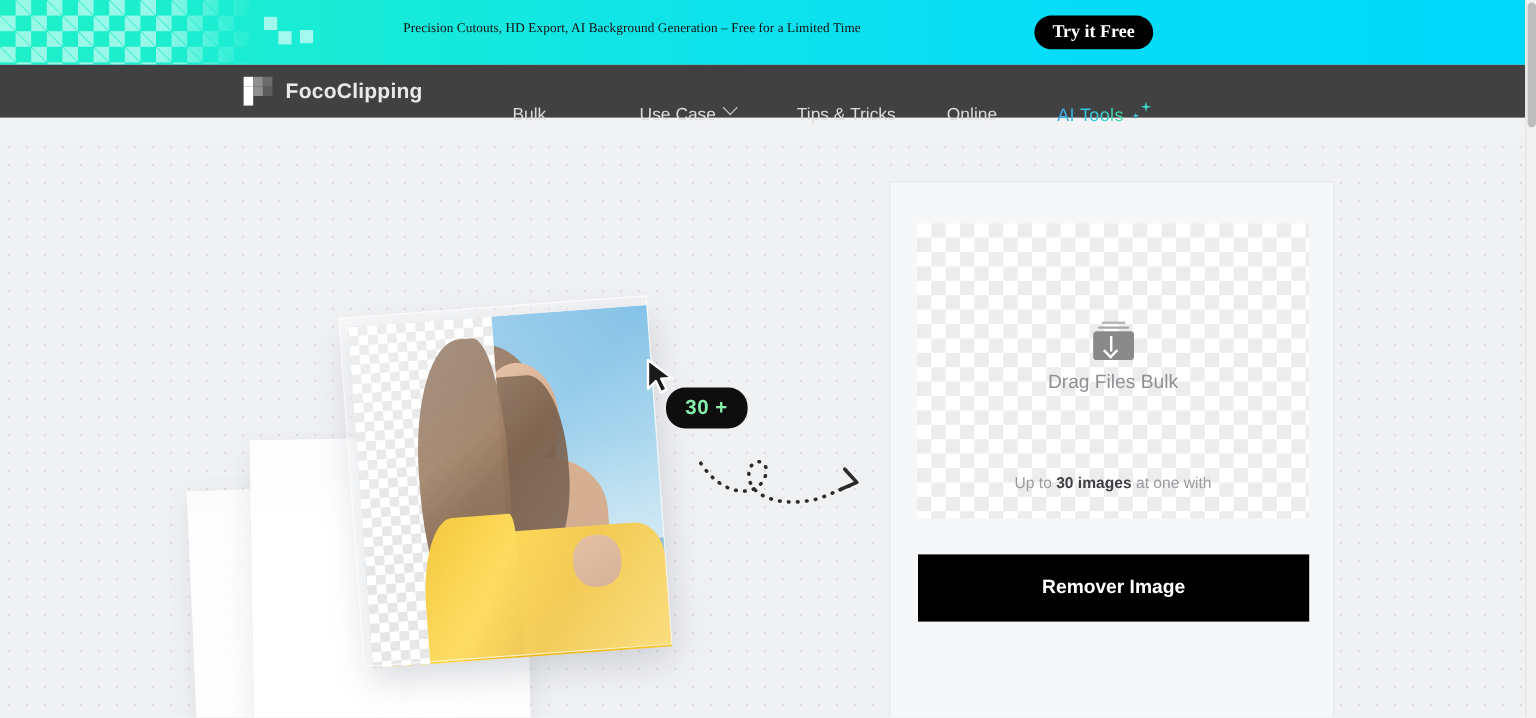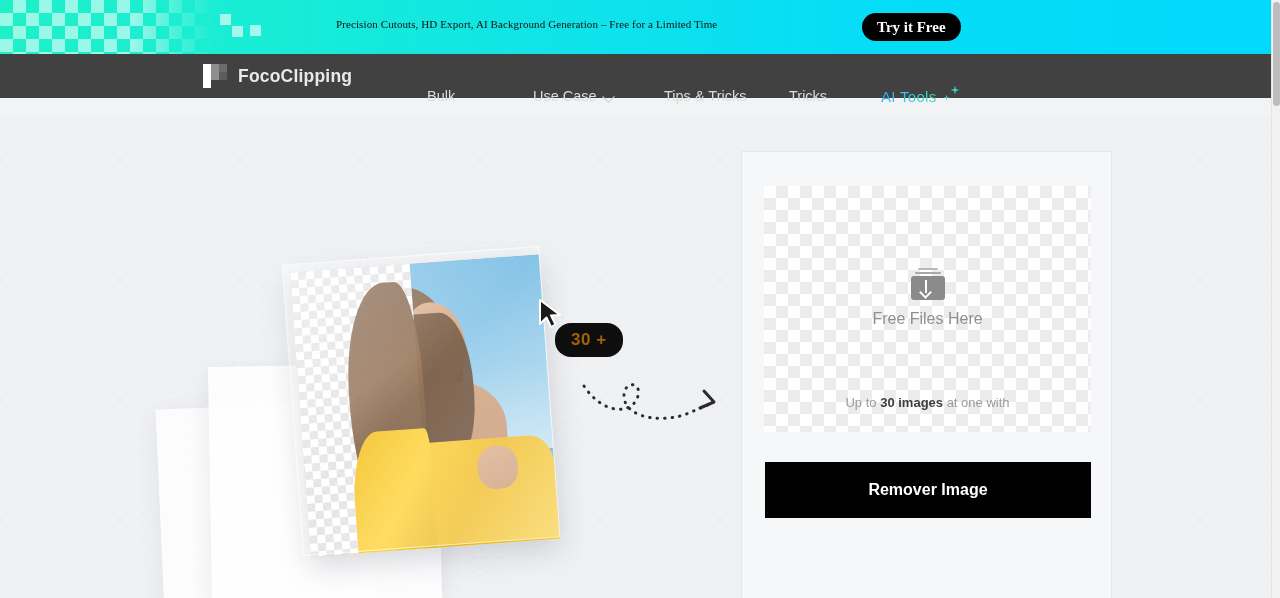--- a/index.html
+++ b/index.html
@@ -59,21 +59,21 @@
   }
   .brand { position: absolute; left: 203px; display: flex; align-items: center; gap: 11px; cursor: pointer; }
   .brand-mark { width: 24px; height: 24px; position: relative; }
   .brand-mark i { position: absolute; width: 8px; height: 8px; display: block; }
   .brand-mark i.w { background: #ffffff; }
   .brand-mark i.g { background: #8f8f8f; }
   .brand-name { color: #e9e9e9; font-size: 17.5px; font-weight: bold; letter-spacing: .2px; }
 
   .nav-item {
     position: absolute; color: #dcdcdc; font-size: 14.5px;
-    cursor: pointer; display: flex; align-items: flex-end; gap: 7px;
+    cursor: pointer; display: flex; align-items: flex-start; gap: 7px;
     white-space: nowrap;
     margin-top: 40px;
   }
   .nav-item.n-bulk    { left: 427px; }
   .nav-item.n-usecase { left: 533px; }
   .nav-item.n-tips    { left: 664px; }
   .nav-item.n-pricing { left: 789px; }
   .nav-item.n-ai      { left: 881px; }
   .chev { display: inline-block; width: 9px; height: 9px;
           border-right: 1.6px solid #cfcfcf; border-bottom: 1.6px solid #cfcfcf;
@@ -203,21 +203,21 @@
     width: 258px; height: 292px;
     transform: rotate(-4.2deg);
     background: linear-gradient(135deg, rgba(255,255,255,.46) 0%, rgba(255,255,255,.16) 48%, rgba(255,255,255,.40) 100%);
     border: 1px solid rgba(255,255,255,.65);
     pointer-events: none;
   }
 
   .cursor-arrow { position: absolute; left: 388px; top: 64px; width: 26px; height: 30px; }
   .badge-30 {
     position: absolute; left: 405px; top: 88px;
-    background: #0e0e0e; color: #a16207;
+    background: #0e0e0e; color: #86efac;
     padding: 7px 16px; border-radius: 16px;
     font-size: 17px; font-weight: bold; letter-spacing: .5px;
   }
   .curve-arrow { position: absolute; left: 430px; top: 135px; width: 160px; height: 70px; }
 
   
   .upload-panel {
     position: absolute; left: 741px; top: 36px;
     width: 371px; height: 447px;
     background: #f6f7f8;
@@ -312,21 +312,21 @@
   <div class="nav-item n-usecase">
     <span>Use Case</span>
     <span class="chev"></span>
   </div>
 
   <div class="nav-item n-tips">
     <span>Tips &amp; Tricks</span>
   </div>
 
   <div class="nav-item n-pricing">
-    <span>Tricks</span>
+    <span>Online</span>
   </div>
 
   <div class="nav-item n-ai">
     <span class="ai-label">AI Tools</span>
     <span class="spark"></span>
   </div>
 </nav>
 
 <main class="page">
 
@@ -371,21 +371,21 @@
 
     <div class="dropzone">
       <div class="dz-inner">
         <span class="tray-icon">
           <i class="l1"></i>
             <i class="l2"></i>
             <i class="box"></i>
           <i class="arr"></i>
             <i class="arrh"></i>
         </span>
-        <span class="dz-label">Free Files Here</span>
+        <span class="dz-label">Drag Files Bulk</span>
       </div>
       <div class="dz-note">
         <span>Up to </span><b>30 images</b><span> at one with</span>
       </div>
     </div>
 
     <button class="btn-upload">Remover Image</button>
 
   </section>
 </main>

